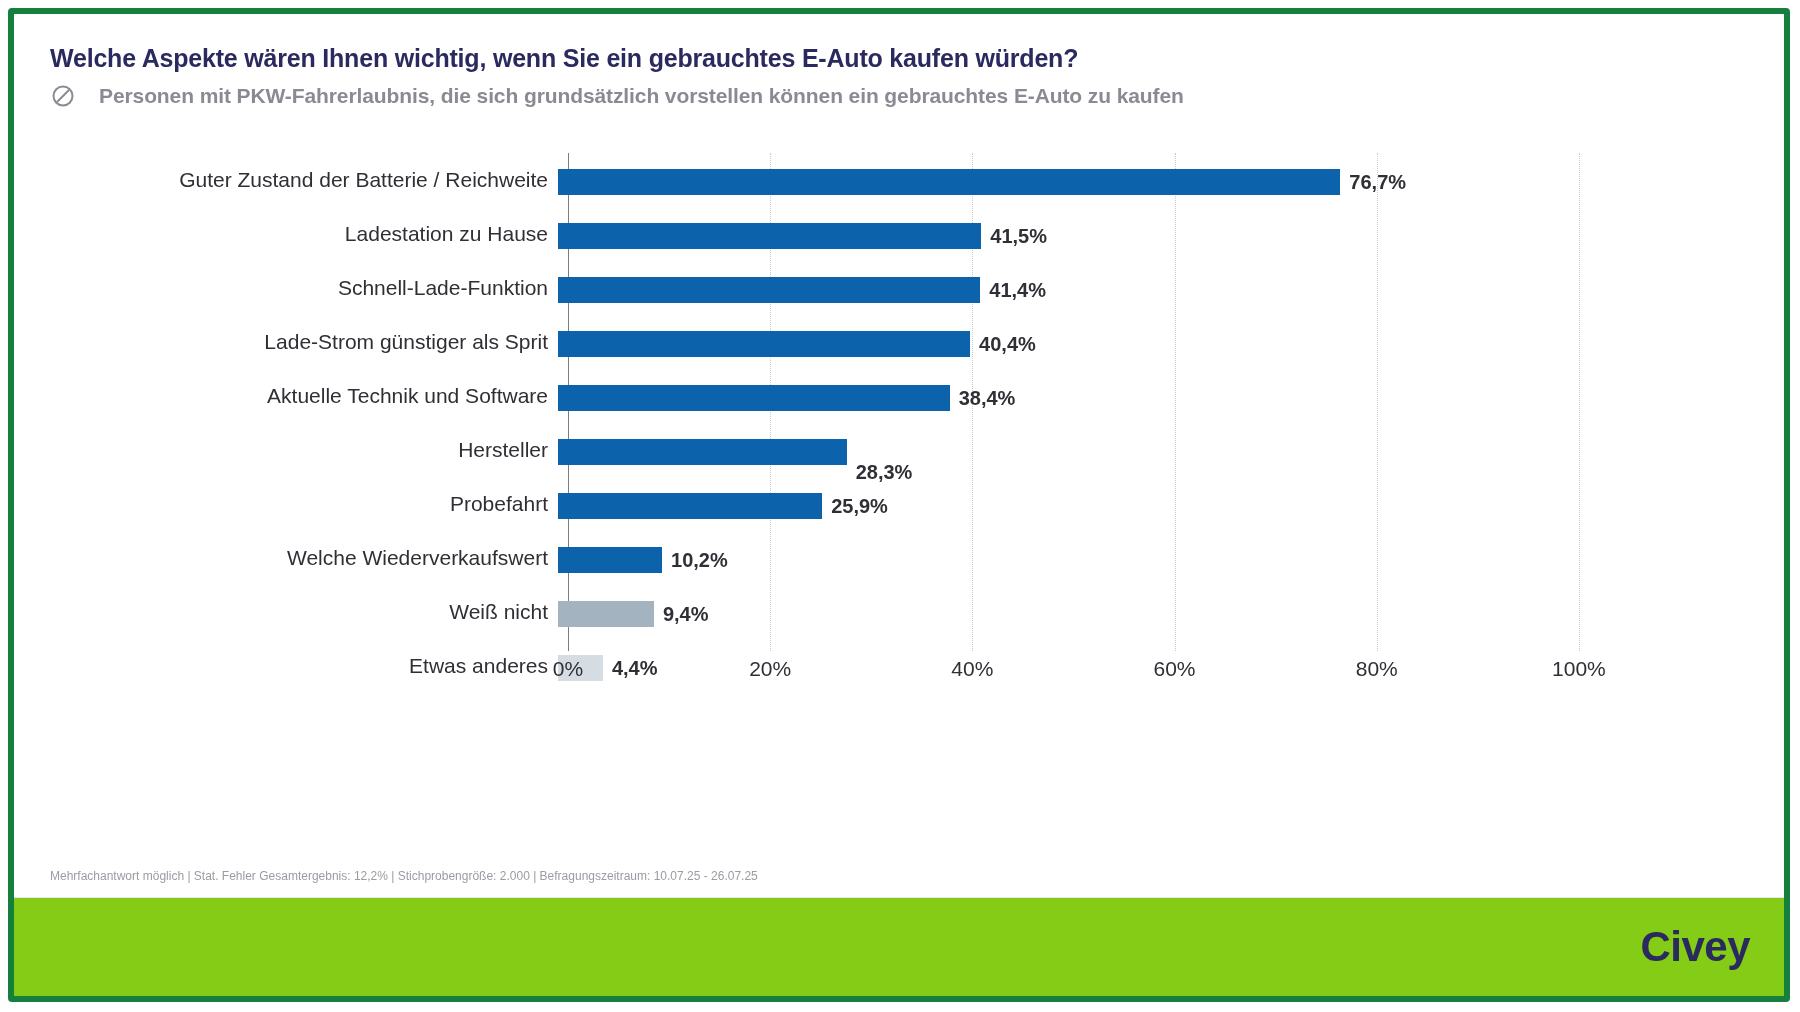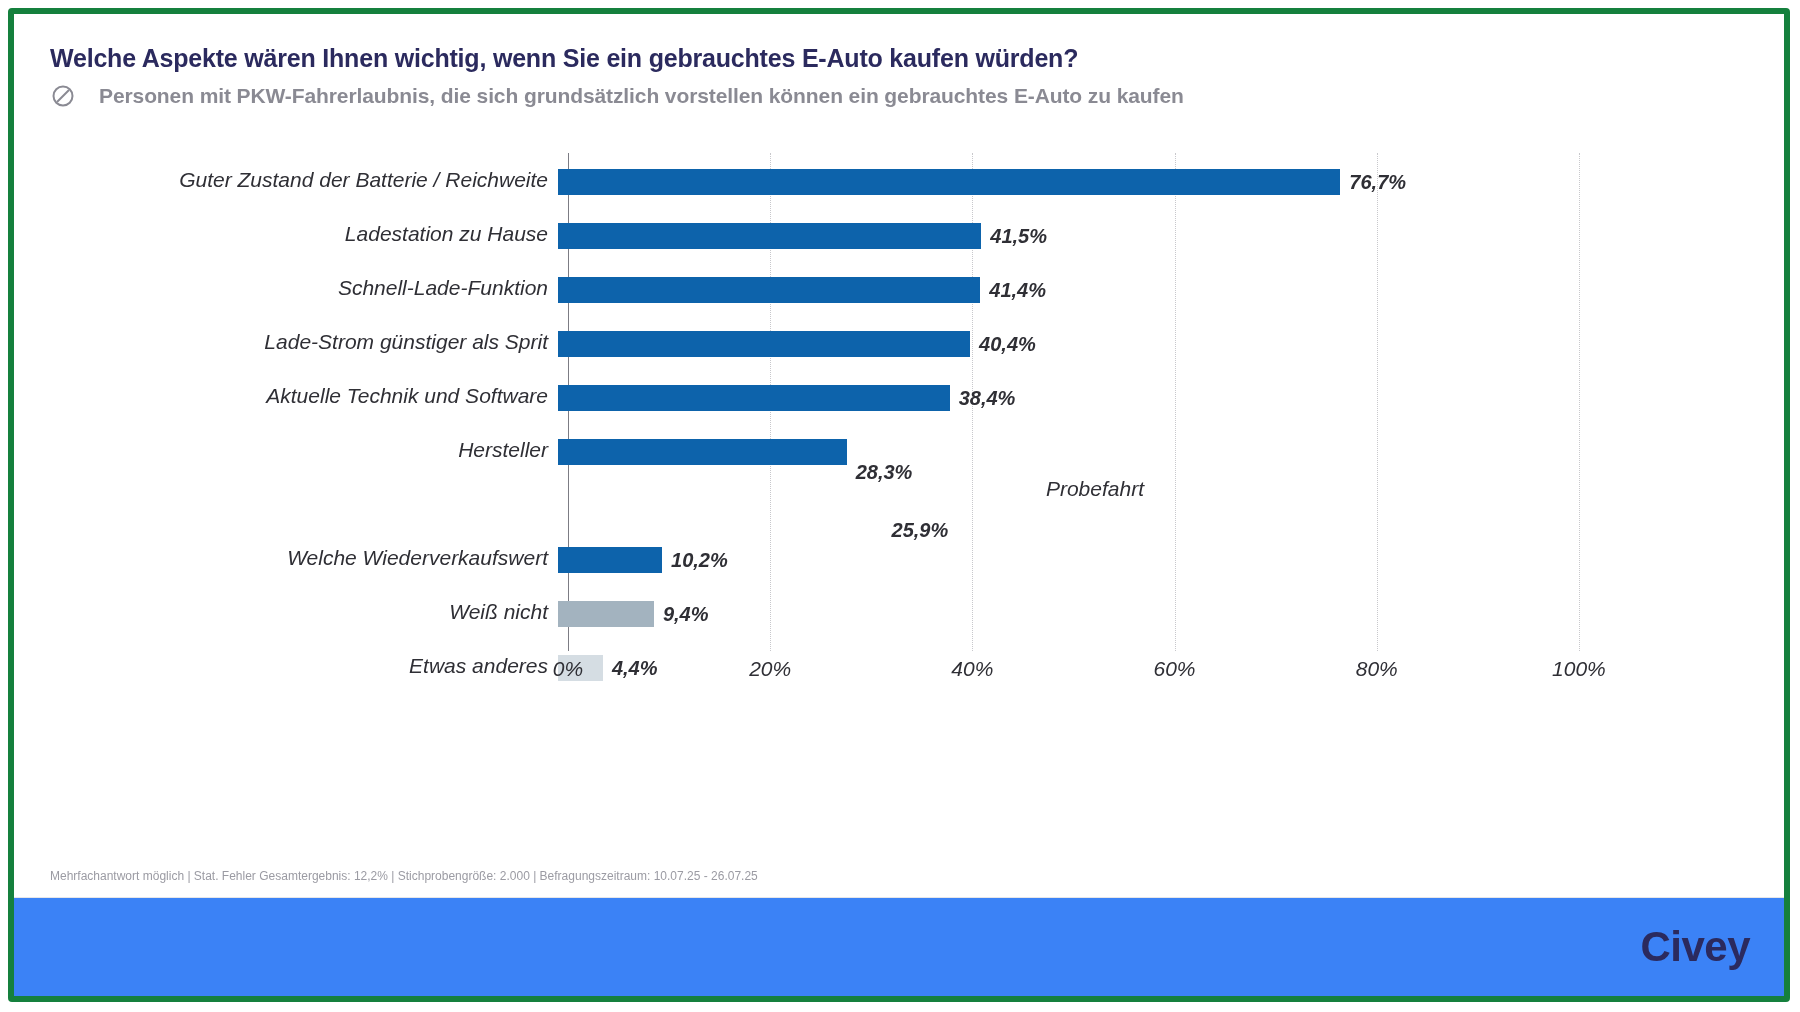--- a/index.html
+++ b/index.html
@@ -59,21 +59,20 @@
     font-weight: bold;
     color: #8a8a93;
     letter-spacing: -0.1px;
   }
 
   
   .plot-wrap {
     position: relative;
     margin-top: 44px;
     height: 560px;
-    font-style: italic;
   }
   .grid {
     position: absolute;
     left: 520px;
     top: 0;
     right: 70px;
     bottom: 62px;
   }
   .gridline {
     position: absolute;
@@ -160,21 +159,21 @@
     font-size: 12px;
     color: #9b9ba3;
     white-space: nowrap;
   }
   .brandbar {
     position: absolute;
     left: 0;
     right: 0;
     bottom: 0;
     height: 98px;
-    background: #3b82f6;
+    background: #84cc16;
     border-top: 1px solid #e6e6e8;
   }
   .brand {
     position: absolute;
     right: 34px;
     top: 50%;
     transform: translateY(-50%);
     font-size: 42px;
     font-weight: bold;
     color: #2b2a5e;
@@ -245,21 +244,21 @@
               <div class="bar-value" style="left: calc(34.9091% - 24.4364px);">38,4%</div>
             </div>
           </div>
           <div class="row" style="top: 270px;">
             <div class="row-label">Hersteller</div>
             <div class="bar-area">
               <div class="bar" style="width: calc(25.7273% - 18.0091px);"></div>
               <div class="bar-value" style="left: calc(25.7273% - 18.0091px); margin-top: 20px;">28,3%</div>
             </div>
           </div>
-          <div class="row" style="top: 324px; flex-direction: column;">
+          <div class="row" style="top: 324px;">
             <div class="row-label">Probefahrt</div>
             <div class="bar-area">
               <div class="bar" style="width: calc(23.5455% - 16.4818px);"></div>
               <div class="bar-value" style="left: calc(23.5455% - 16.4818px);">25,9%</div>
             </div>
           </div>
           <div class="row" style="top: 378px;">
             <div class="row-label">Welche Wiederverkaufswert</div>
             <div class="bar-area">
               <div class="bar" style="width: calc(9.27273% - 6.49091px);"></div>

